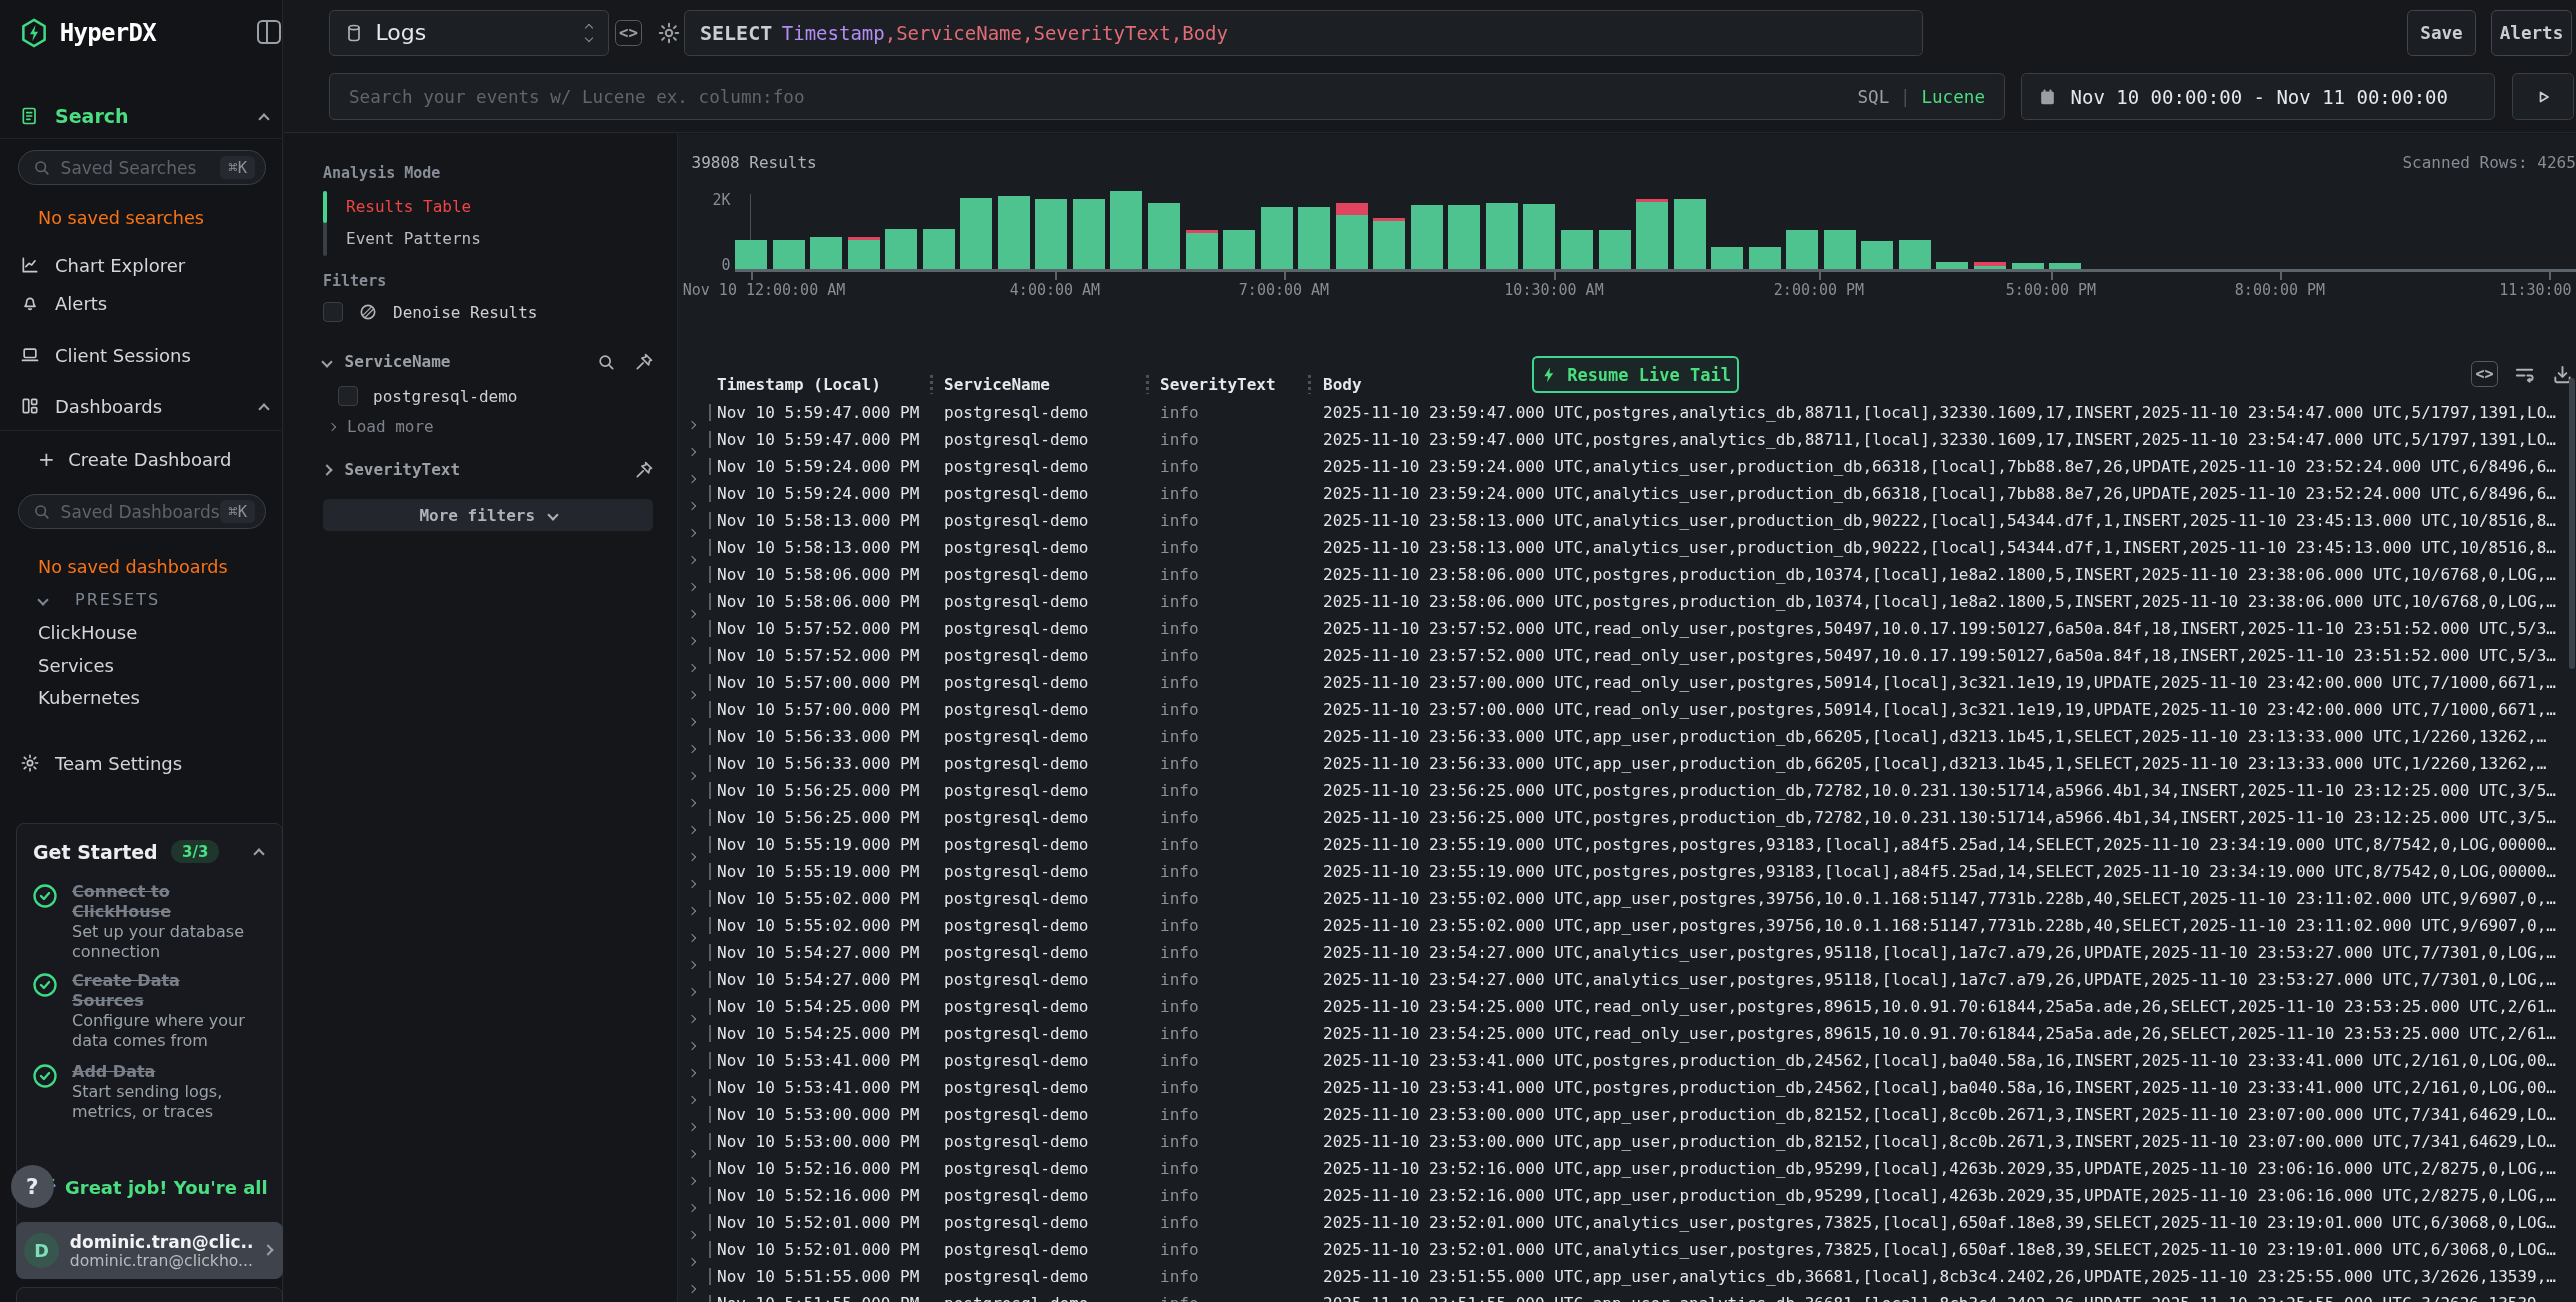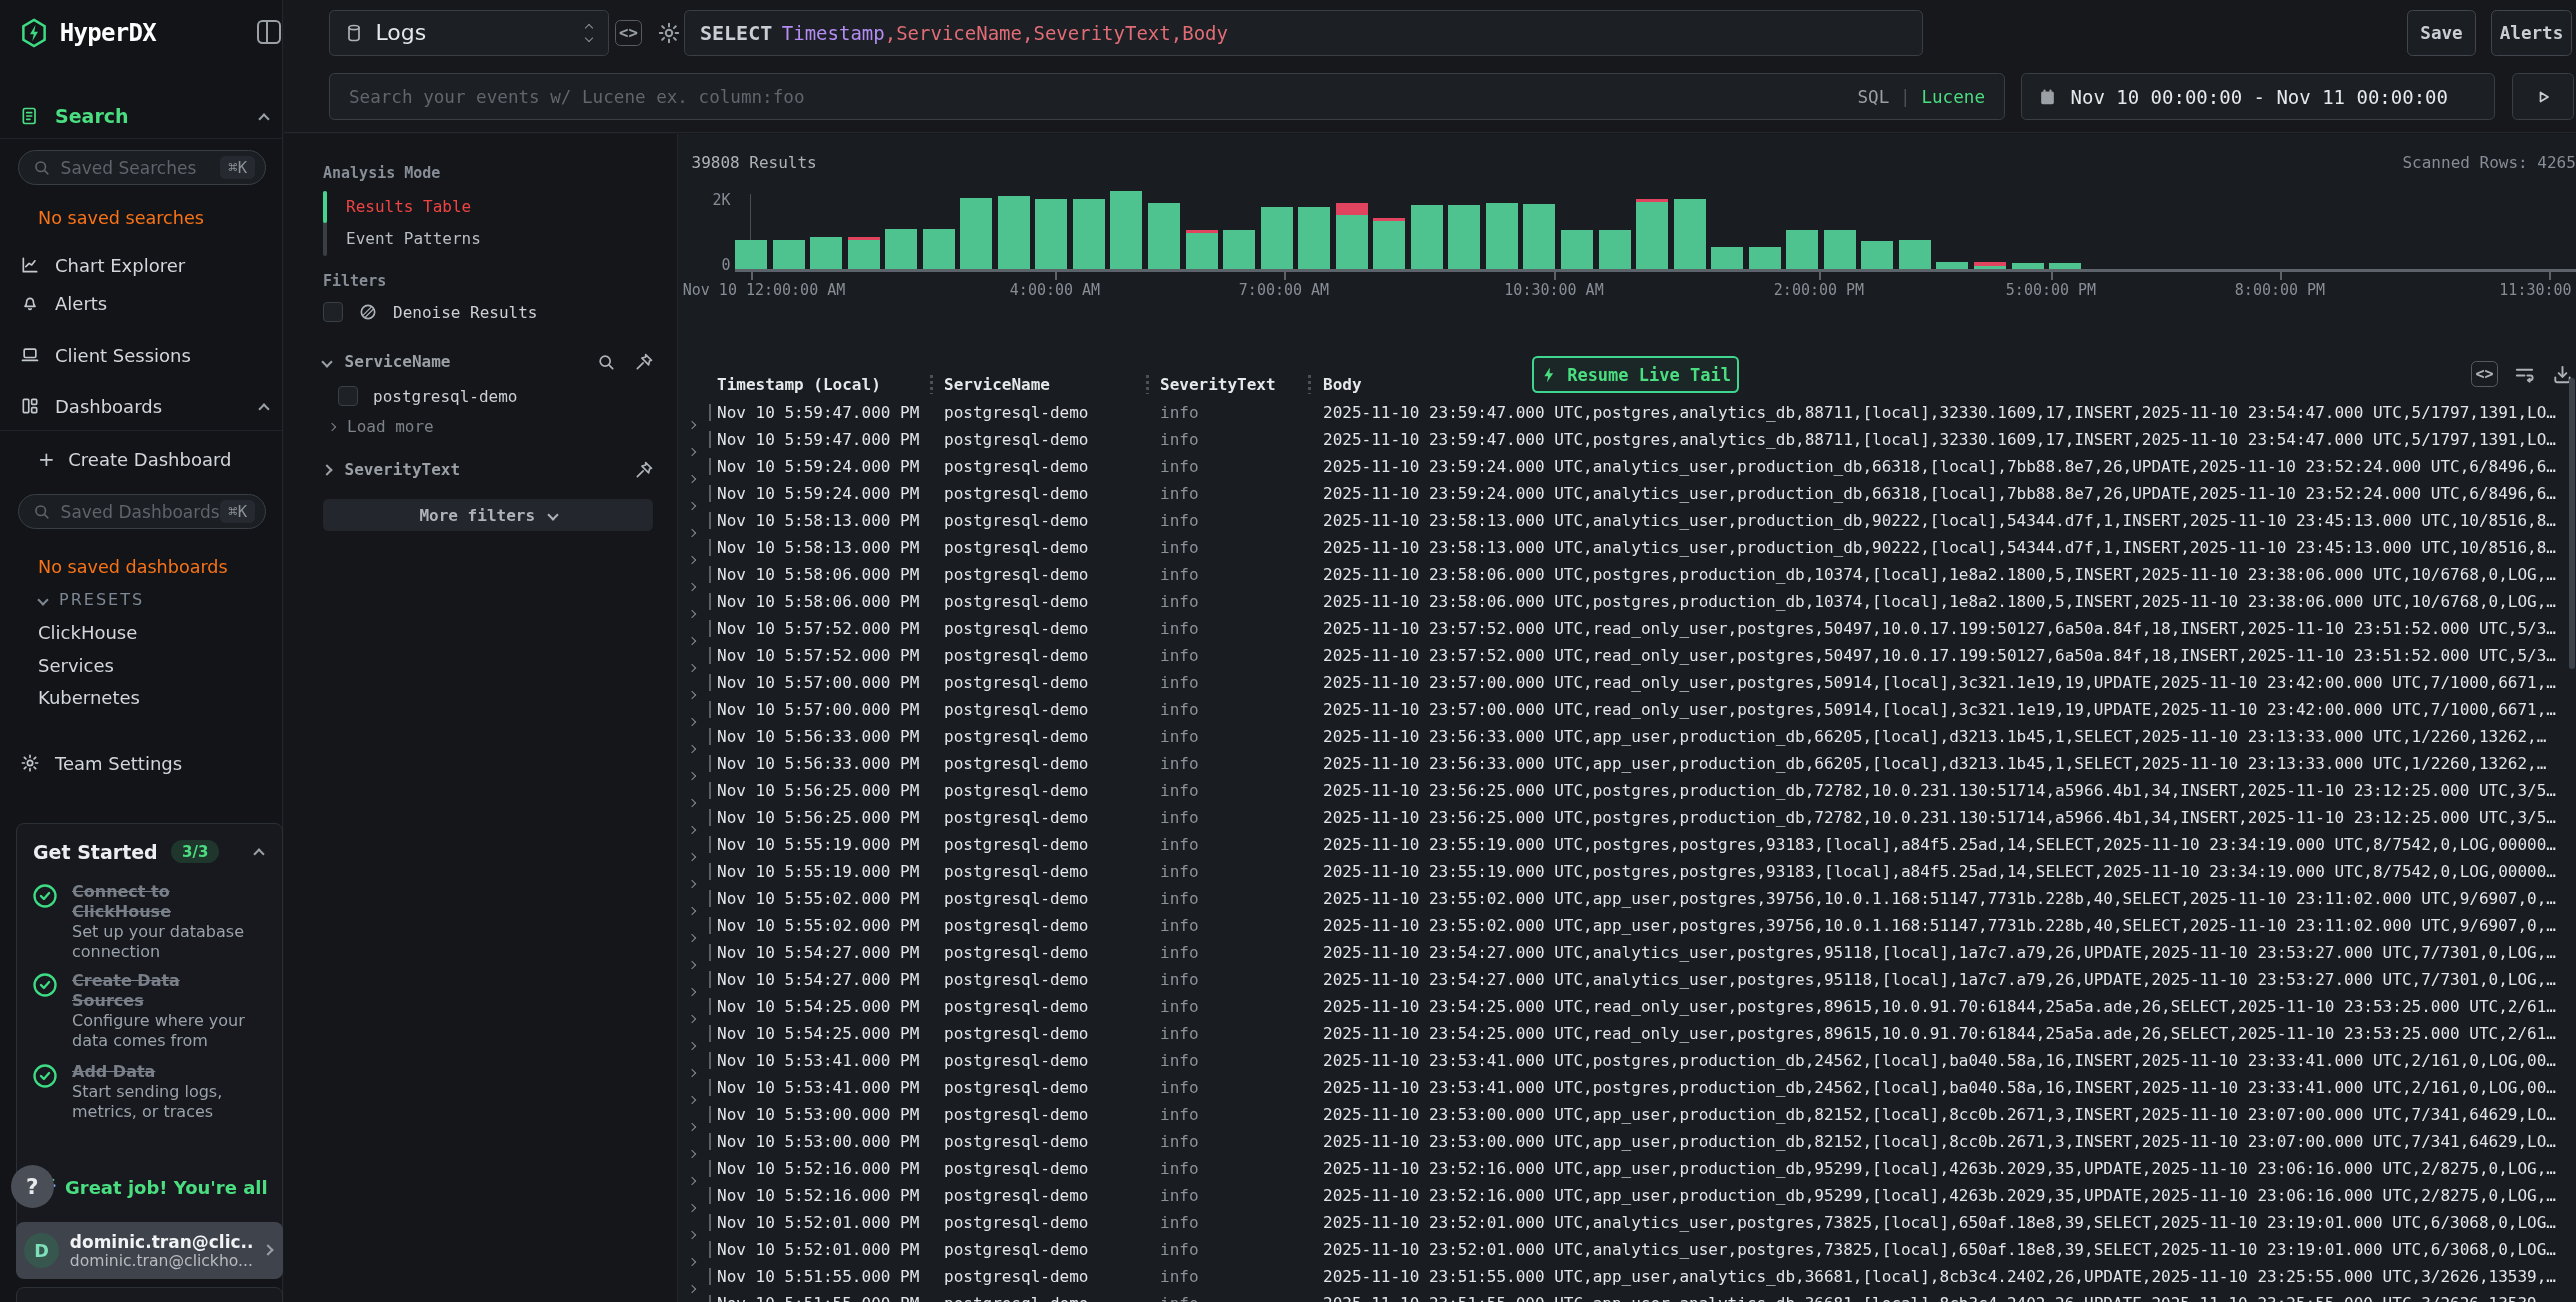--- a/index.html
+++ b/index.html
@@ -26,21 +26,21 @@
   .nav-item .nico { width:20px; height:20px; margin-left:20px; margin-right:15px; color:#c3c8cd; flex:0 0 auto; }
   .nav-item.active { color:#4ade80; font-weight:bold; font-size:19px; }
   .nav-item.active .nico { color:#4ade80; }
   .nav-chev { position:absolute; right:15px; color:#9aa0a6; }
   .side-divider { position:absolute; left:0; width:283px; height:1.4px; background:#20242a; }
   .pill-input { position:absolute; left:17.6px; width:248px; height:35px; border:1.4px solid #3a3f46; background:#1b1e23; border-radius:19px; display:flex; align-items:center; padding:0 9.5px 0 13.5px; color:#5e646b; }
   .pill-input .ph { font-size:17px; color:#5e646b; flex:1 1 auto; margin-left:9.5px; white-space:nowrap; overflow:hidden; }
   .kbd { background:#262a30; border-radius:5.4px; padding:2.7px 8px; font-size:15.6px; color:#8b9199; }
   .slate-note { position:absolute; left:38px; color:#f97316; font-size:17.6px; }
   .preset-item { position:absolute; left:38px; color:#d3d7db; font-size:18px; cursor:pointer; }
-  .presets-hdr { position:absolute; left:39px; color:#7d8894; font-size:16px; letter-spacing:2px; display:flex; align-items:center; gap:12px; }
+  .presets-hdr { position:absolute; left:39px; color:#7d8894; font-size:16px; letter-spacing:2px; display:flex; align-items:center; gap:28px; }
   
   .gs-panel { position:absolute; left:16px; top:823px; width:267px; height:436px; border:1.4px solid #2b2f36; border-radius:8px; background:#17191e; overflow:hidden; }
   .gs-head { position:absolute; left:16px; top:16px; display:flex; align-items:center; gap:13.5px; }
   .gs-title { font-size:19px; font-weight:bold; color:#eceef0; }
   .gs-badge { background:rgba(74,222,128,.15); color:#4ade80; font-weight:bold; font-size:15px; border-radius:676px; padding:2.7px 10.8px; }
   .gs-chev { position:absolute; right:19px; top:24px; color:#9aa0a6; }
   .gs-step { position:absolute; left:13.5px; width:244px; display:flex; gap:13.5px; }
   .gs-check { flex:0 0 auto; width:28px; height:28px; }
   .gs-body { width:181px; font-size:16px; line-height:20px; }
   .gs-step-title { color:#787f88; font-weight:bold; text-decoration:line-through; }

